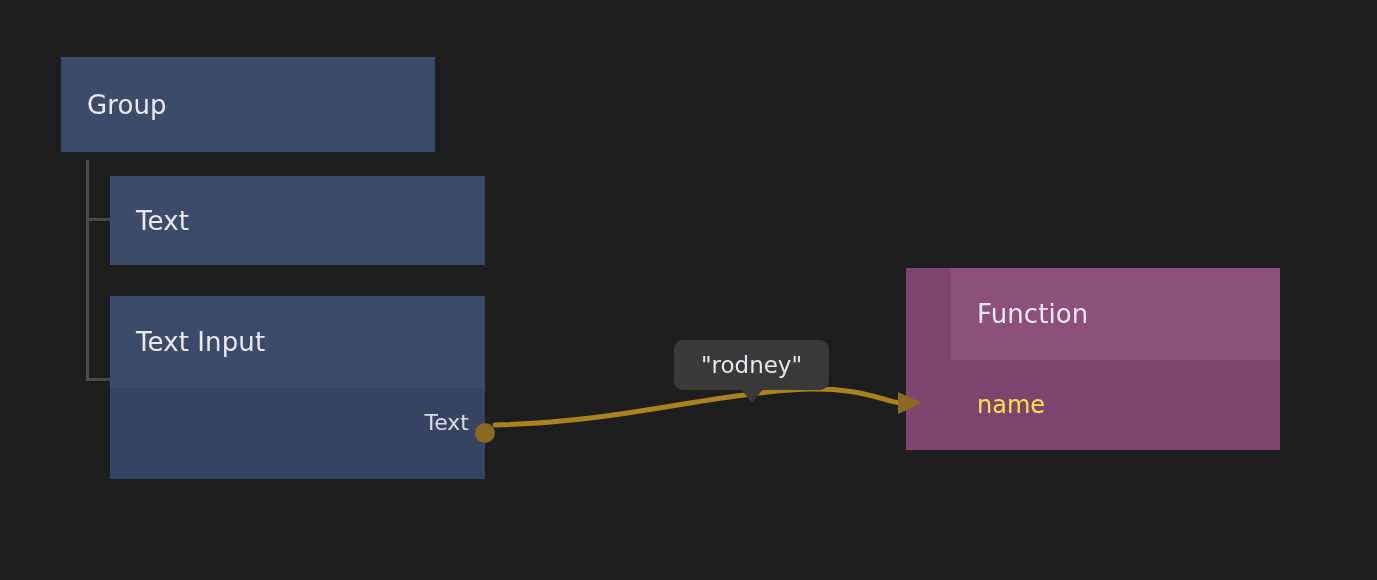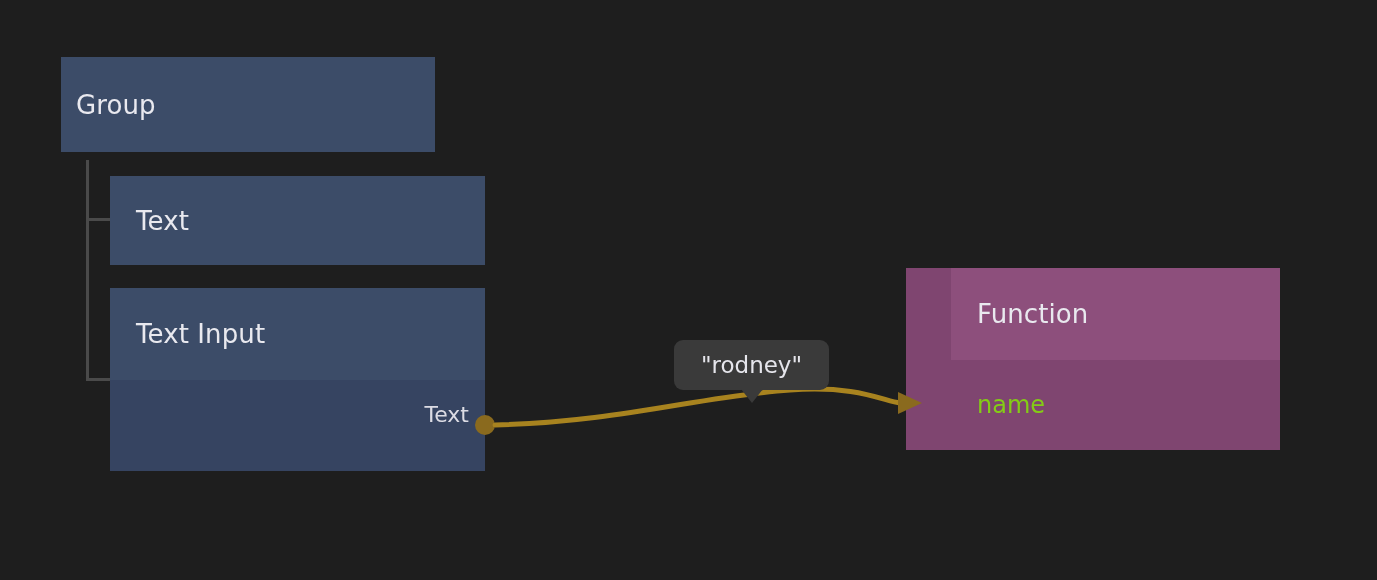--- a/index.html
+++ b/index.html
@@ -36,37 +36,37 @@
     box-sizing: border-box;
   }
 
   
   #node-group {
     left: 61px; top: 57px; width: 374px; height: 95px;
     background: #3c4c68;
   }
   #node-group .node-header {
     width: 100%; height: 100%;
-    padding-left: 15px;
+    padding-left: 26px;
     border-radius: 12px;
   }
 
   
   #node-text {
     left: 110px; top: 176px; width: 375px; height: 89px;
     background: #3c4c68;
   }
   #node-text .node-header {
     width: 100%; height: 100%;
     padding-left: 26px;
   }
 
   
   #node-textinput {
-    left: 110px; top: 288px; width: 375px; height: 183px;
+    left: 110px; top: 296px; width: 375px; height: 183px;
     background: #364461;
   }
   #node-textinput .node-header {
     width: 100%; height: 92px;
     padding-left: 26px;
     background: #3c4c68;
   }
   #node-textinput .node-body {
     width: 100%; height: 91px;
     background: #364461;
@@ -107,21 +107,21 @@
     background: #8d4f7c;
   }
   #node-function .node-body {
     width: 100%; height: 90px;
     padding-left: 26px;
     display: flex;
     align-items: center;
     background: #7f4570;
   }
   #node-function .in-label {
-    color: #84cc16;
+    color: #fde047;
     font-size: 24px;
     white-space: nowrap;
   }
 
   
   .tree-line {
     position: absolute;
     background: #4a4a4a;
   }
 

